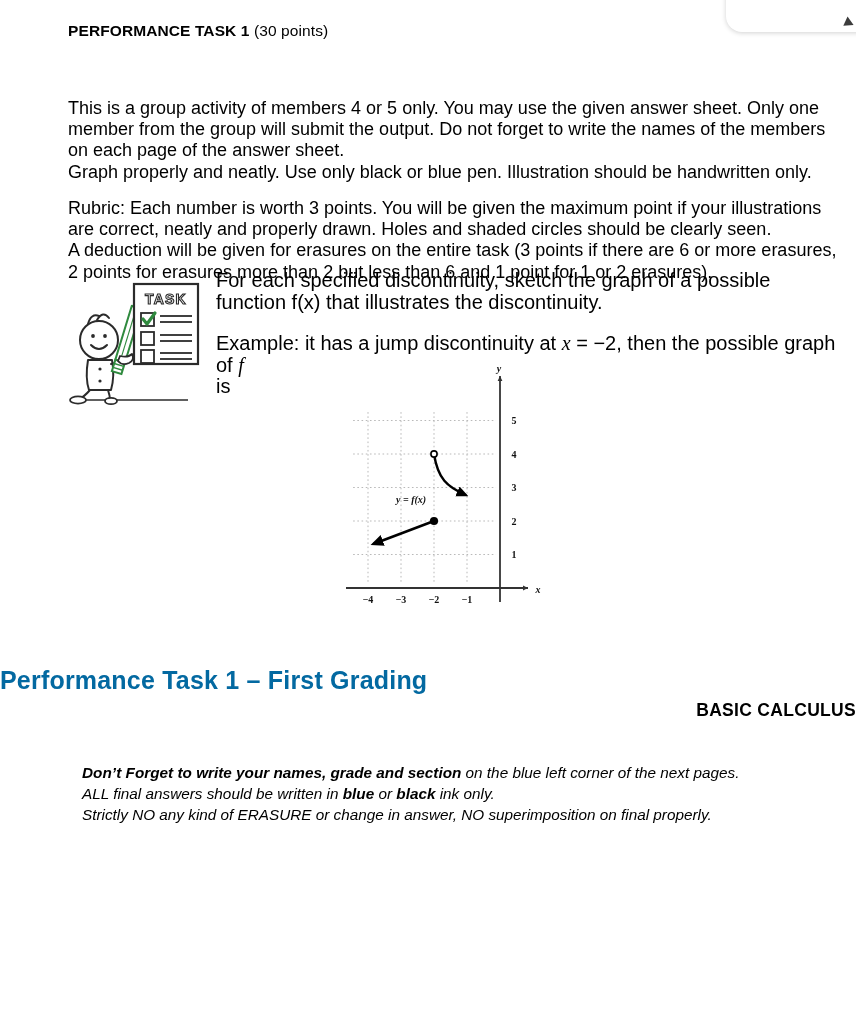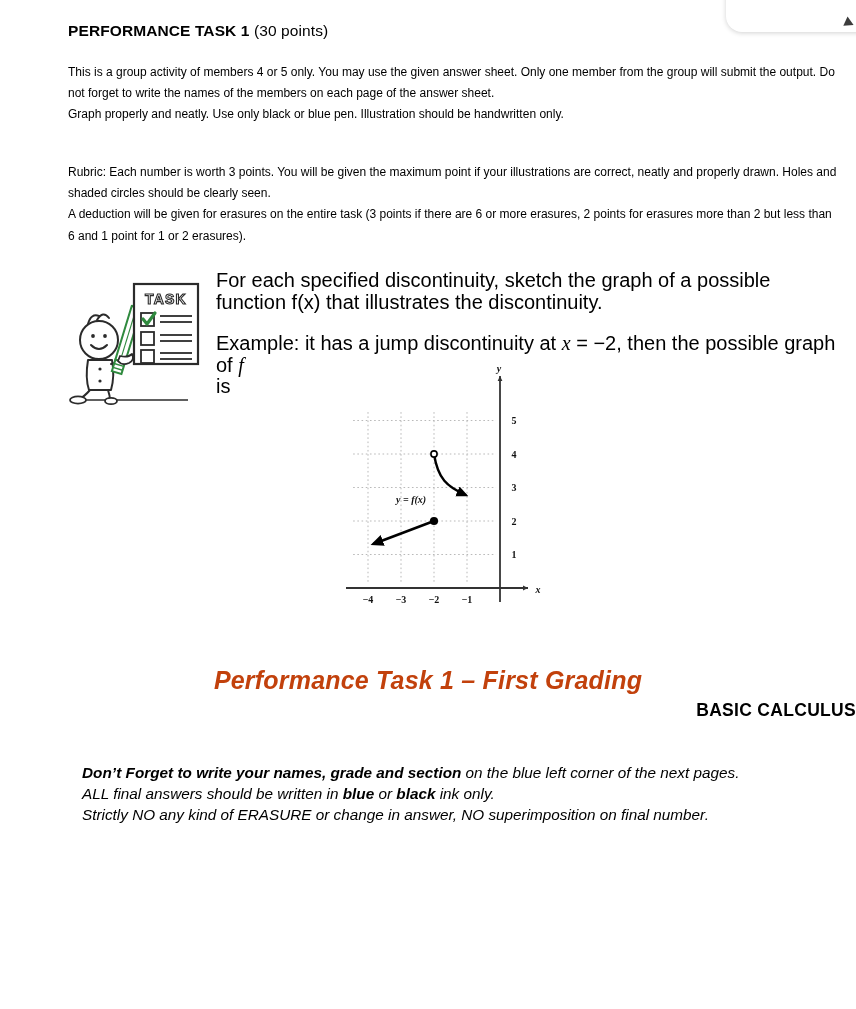--- a/index.html
+++ b/index.html
@@ -51,22 +51,23 @@
     top: 22px;
     font-size: 15.5px;
     letter-spacing: 0.1px;
   }
   .title b { font-weight: bold; }
 
   .para {
     position: absolute;
     left: 68px;
     width: 770px;
-    font-size: 12px;
+    font-size: 18px;
     line-height: 21.2px;
+    margin-top: 36px;
   }
   .para-intro { top: 62px; }
   .para-rubric { top: 162px; }
 
   
   .clipart {
     position: absolute;
     left: 64px;
     top: 272px;
     width: 142px;
@@ -91,25 +92,24 @@
     top: 362px;
     width: 210px;
     height: 250px;
   }
 
   
   .head-blue {
     position: absolute;
     left: 0; right: 0;
     top: 666px;
-    text-align: center;
-    color: #c2410c;
+    text-align: left;
+    color: #0369a1;
     font-size: 25px;
     font-weight: bold;
-    font-style: italic;
     letter-spacing: 0.2px;
   }
   .head-black {
     position: absolute;
     left: 0; right: 0;
     top: 700px;
     text-align: right;
     color: #000;
     font-size: 17.5px;
     font-weight: bold;
@@ -256,16 +256,16 @@
   <div class="head-blue">Performance Task 1 – First Grading</div>
   <div class="head-black">BASIC CALCULUS</div>
 
   <div class="gen-instructions">
     <div>
       <b>Don’t Forget to write your names, grade and section</b><span> on the blue left corner of the next pages.</span>
     </div>
     <div>
       <span>ALL final answers should be written in </span><b>blue</b><span> or </span><b>black</b><span> ink only.</span>
     </div>
-    <div>Strictly NO any kind of ERASURE or change in answer, NO superimposition on final number.</div>
+    <div>Strictly NO any kind of ERASURE or change in answer, NO superimposition on final properly.</div>
   </div>
 
 </div>
 
 </body></html>

